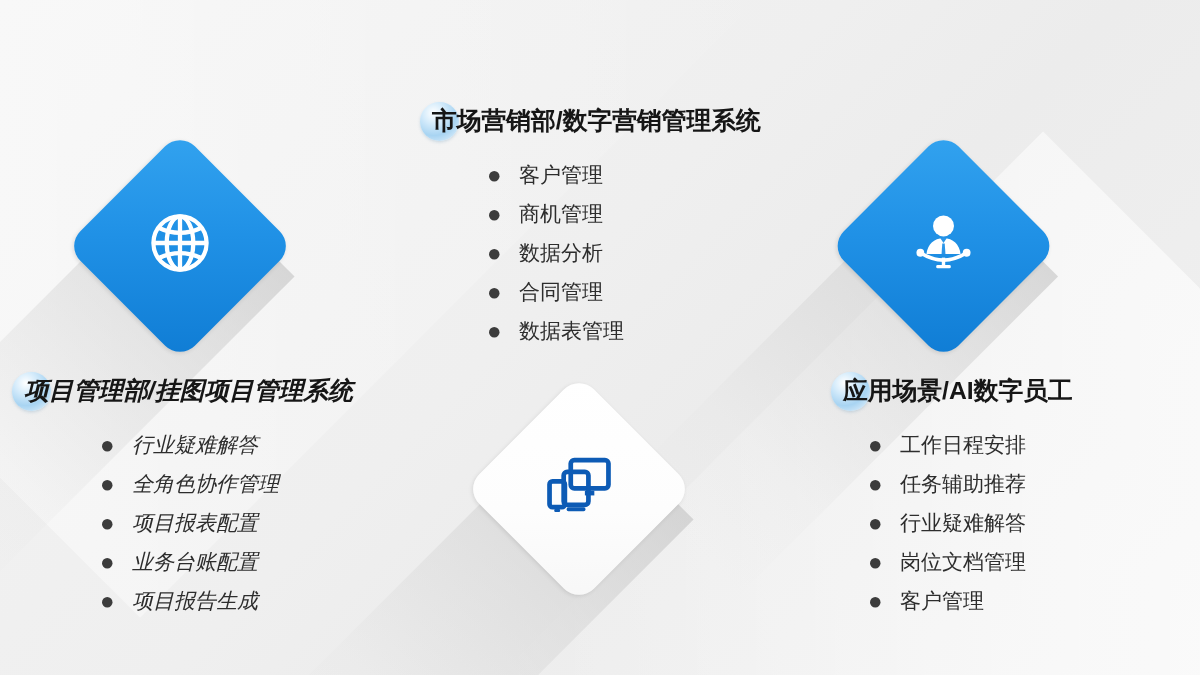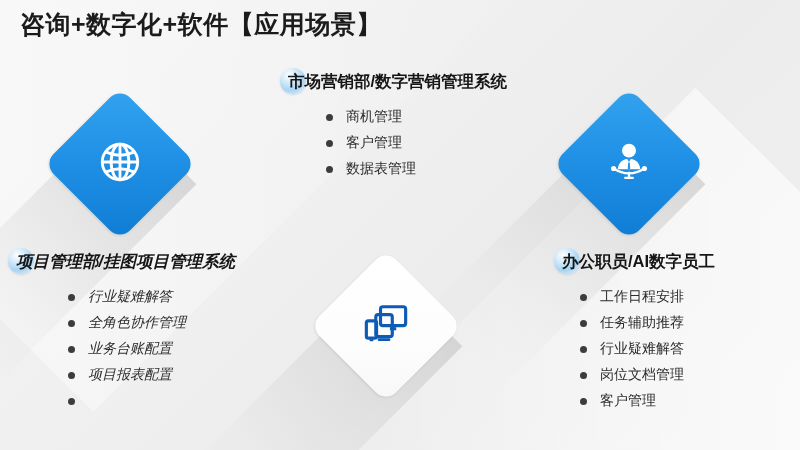--- a/index.html
+++ b/index.html
@@ -160,21 +160,20 @@
   }
 </style>
 </head>
 <body>
 
 <div id="slide">
 
   <div class="bg-wedge"></div>
   <div class="bg-wedge2"></div>
 
-  <div class="title">咨询+数字化+软件【应用场景】</div>
 
   <div class="longshadow" id="shadow-global"></div>
   <div class="longshadow" id="shadow-person"></div>
   <div class="longshadow" id="shadow-devices"></div>
 
   <div class="tile blue" id="tile-global">
     <div class="tile-inner">
       <span>
         <svg width="54" height="54" viewBox="0 0 64 64" aria-hidden="true">
           <g fill="none" stroke="#ffffff" stroke-width="3.4">
@@ -227,25 +226,33 @@
   </div>
 
   <div class="block" id="block-marketing">
     <div class="block-heading">
       <span class="heading-bubble"></span>
       <span class="heading-text">市场营销部/数字营销管理系统</span>
     </div>
     <ul class="bullet-list">
       <li class="bullet-item">
         <span class="bullet-dot"></span>
+        <span>客户管理</span>
+      </li>
+      <li class="bullet-item">
+        <span class="bullet-dot"></span>
         <span>商机管理</span>
       </li>
       <li class="bullet-item">
         <span class="bullet-dot"></span>
-        <span>客户管理</span>
+        <span>数据分析</span>
+      </li>
+      <li class="bullet-item">
+        <span class="bullet-dot"></span>
+        <span>合同管理</span>
       </li>
       <li class="bullet-item">
         <span class="bullet-dot"></span>
         <span>数据表管理</span>
       </li>
     </ul>
   </div>
 
   <div class="block" id="block-project">
     <div class="block-heading">
@@ -256,36 +263,37 @@
       <li class="bullet-item">
         <span class="bullet-dot"></span>
         <span>行业疑难解答</span>
       </li>
       <li class="bullet-item">
         <span class="bullet-dot"></span>
         <span>全角色协作管理</span>
       </li>
       <li class="bullet-item">
         <span class="bullet-dot"></span>
+        <span>项目报表配置</span>
+      </li>
+      <li class="bullet-item">
+        <span class="bullet-dot"></span>
         <span>业务台账配置</span>
       </li>
       <li class="bullet-item">
         <span class="bullet-dot"></span>
-        <span>项目报表配置</span>
-      </li>
-      <li class="bullet-item">
-        <span class="bullet-dot"></span>
+        <span>项目报告生成</span>
       </li>
     </ul>
   </div>
 
   <div class="block" id="block-office">
     <div class="block-heading">
       <span class="heading-bubble"></span>
-      <span class="heading-text">办公职员/AI数字员工</span>
+      <span class="heading-text">应用场景/AI数字员工</span>
     </div>
     <ul class="bullet-list">
       <li class="bullet-item">
         <span class="bullet-dot"></span>
         <span>工作日程安排</span>
       </li>
       <li class="bullet-item">
         <span class="bullet-dot"></span>
         <span>任务辅助推荐</span>
       </li>

